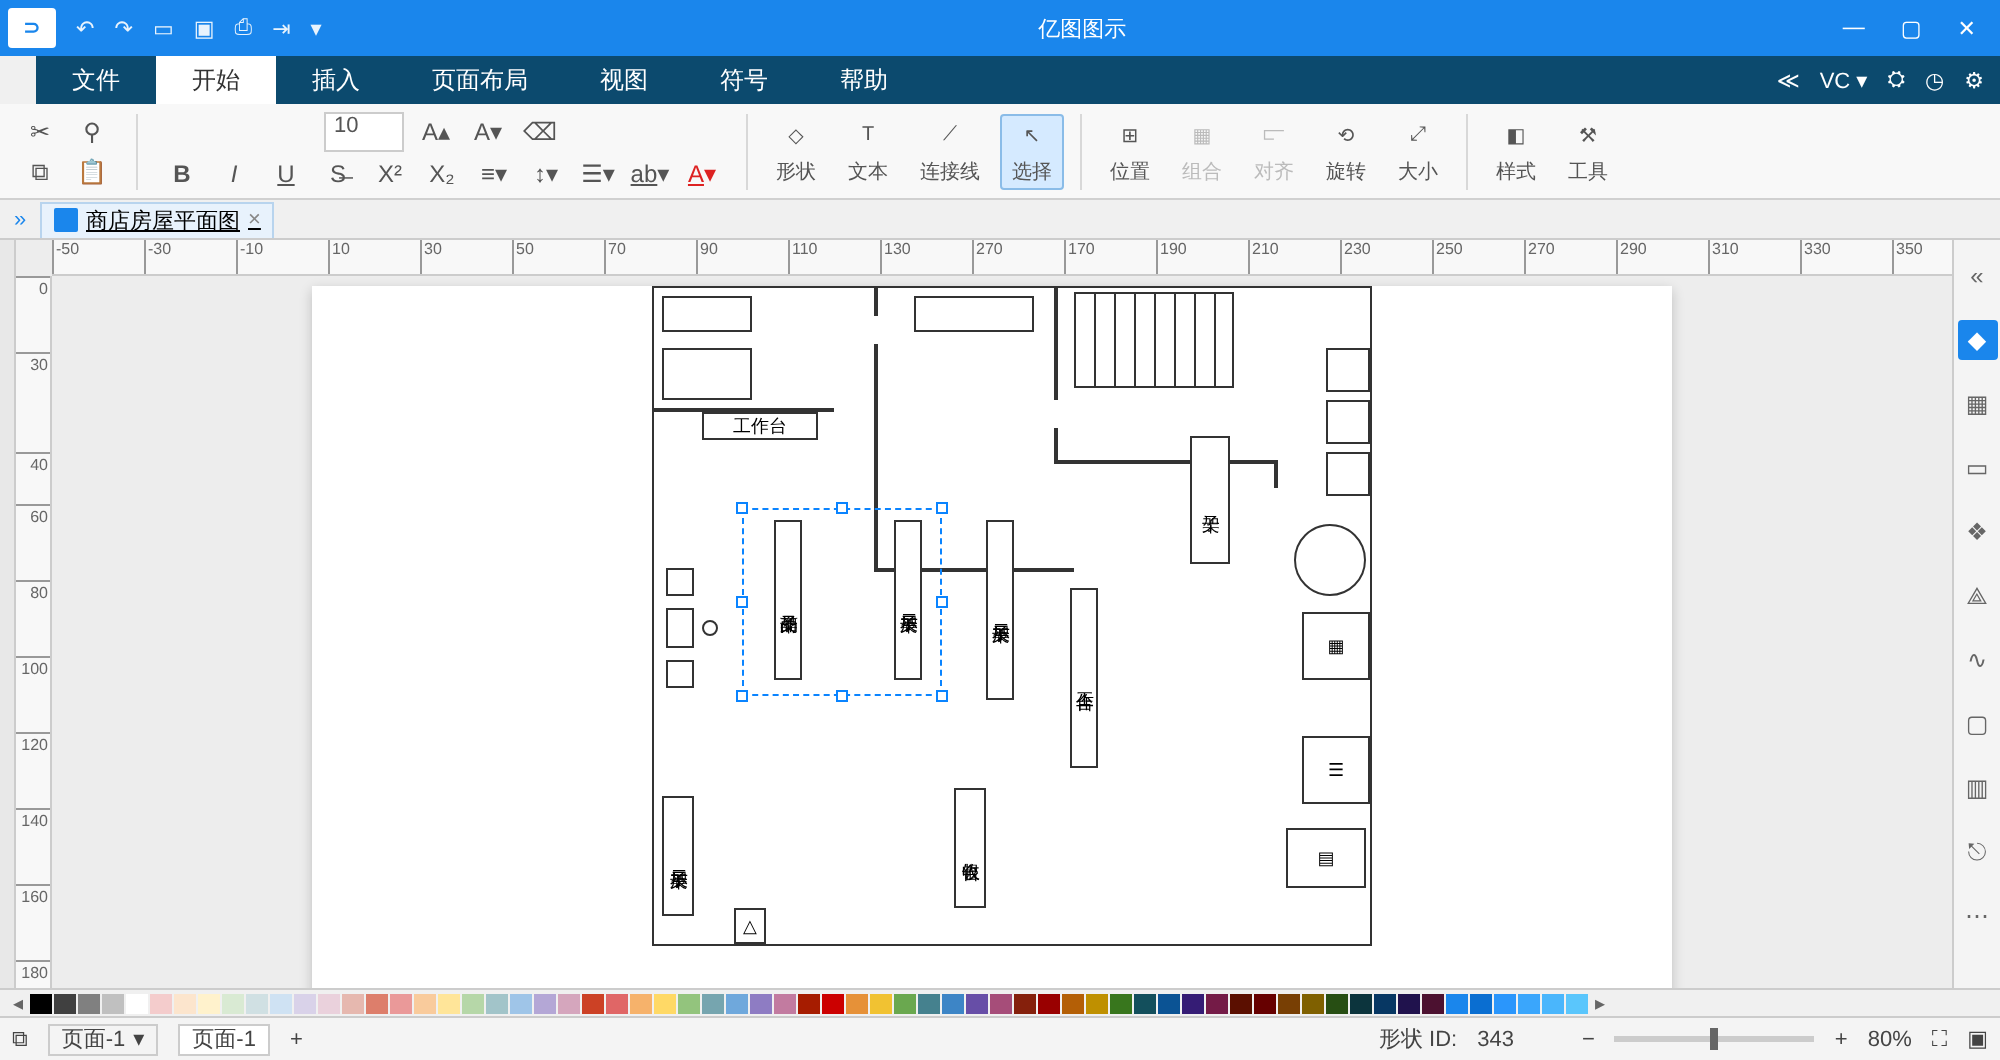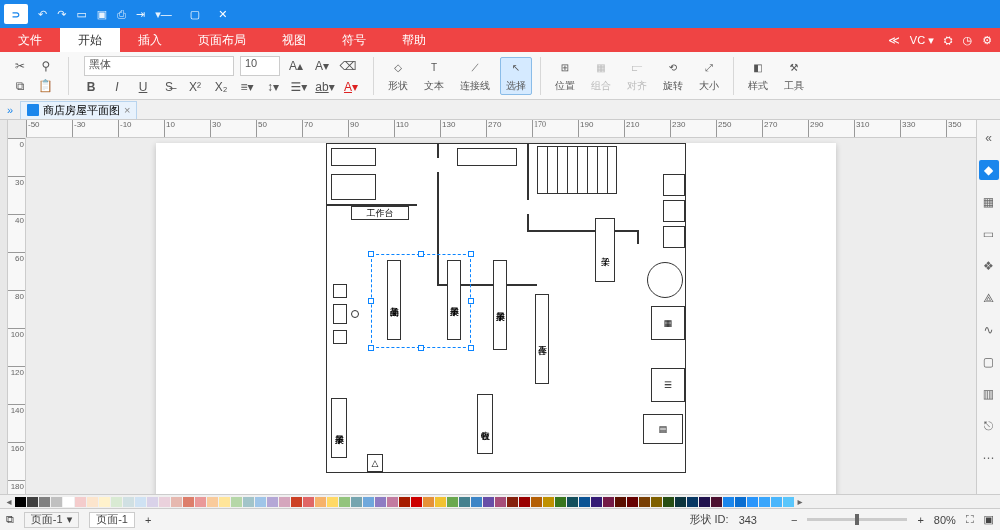--- a/index.html
+++ b/index.html
@@ -5,42 +5,42 @@
 * { margin: 0; padding: 0; box-sizing: border-box; font-family: "Microsoft YaHei", sans-serif; }
 body { width: 1000px; height: 530px; overflow: hidden; background: #f0f0f0; display: flex; flex-direction: column; }
 
 .titlebar { height: 28px; background: #1a86ec; display: flex; align-items: center; color: white; font-size: 11px; }
 .titlebar .logo { width: 24px; height: 20px; background: white; border-radius: 2px; margin-left: 4px; display: flex; align-items: center; justify-content: center; color: #1a86ec; font-weight: bold; font-size: 10px; }
 .titlebar .qat { display: flex; gap: 10px; margin-left: 10px; }
 .titlebar .qat span { opacity: 0.9; cursor: pointer; }
 .titlebar .title { flex: 1; text-align: center; }
 .titlebar .winbtns { display: flex; gap: 18px; margin-right: 12px; }
 
-.menubar { height: 24px; background: #ef4444; display: flex; align-items: stretch; color: white; font-size: 12px; }
+.menubar { height: 24px; background: #0c4a6e; display: flex; align-items: stretch; color: white; font-size: 12px; margin-left: 18px; }
 .menubar .mitem { padding: 0 18px; display: flex; align-items: center; cursor: pointer; }
 .menubar .mitem.active { background: white; color: #333; }
 .menubar .spacer { flex: 1; }
 .menubar .right { display: flex; align-items: center; gap: 10px; margin-right: 8px; font-size: 11px; }
 
 .ribbon { height: 48px; background: #f8f8f8; border-bottom: 1px solid #d0d0d0; display: flex; align-items: center; padding: 0 6px; gap: 4px; font-size: 11px; color: #555; }
 .ribbon .grp { display: flex; flex-direction: column; align-items: center; padding: 2px 4px; gap: 2px; }
 .ribbon .sep { width: 1px; height: 38px; background: #d8d8d8; margin: 0 4px; }
 .ribbon .row { display: flex; gap: 6px; align-items: center; }
 .ribbon select, .ribbon .combo { height: 20px; border: 1px solid #ccc; background: white; font-size: 11px; padding: 0 4px; }
 .ribbon .combo.font { width: 150px; }
 .ribbon .combo.size { width: 40px; }
 .ribbon .ibtn { width: 20px; height: 18px; display: flex; align-items: center; justify-content: center; cursor: pointer; color: #555; font-size: 12px; }
 .ribbon .bigbtn { display: flex; flex-direction: column; align-items: center; gap: 2px; cursor: pointer; padding: 2px 6px; font-size: 10px; }
 .ribbon .bigbtn .ic { width: 18px; height: 18px; display: flex; align-items: center; justify-content: center; }
 .ribbon .bigbtn.sel { background: #d5eaff; border: 1px solid #8abce8; border-radius: 2px; padding: 1px 5px; }
 .ribbon .dim { color: #bbb; }
 
 .doctab { height: 20px; background: #f0f0f0; border-bottom: 1px solid #ccc; display: flex; align-items: center; font-size: 11px; }
 .doctab .expander { width: 20px; text-align: center; color: #1a86ec; cursor: pointer; }
-.doctab .tab { background: #e8f2fc; border: 1px solid #b8d4ee; border-bottom: none; padding: 1px 6px; display: flex; align-items: center; gap: 4px; }
+.doctab .tab { background: #e8f2fc; border: 1px solid #b8d4ee; border-bottom: none; padding: 1px 6px; display: flex; align-items: center; gap: 4px; text-decoration: underline; }
 .doctab .tab .ic { width: 12px; height: 12px; background: #1a86ec; border-radius: 1px; }
 
 .workspace { flex: 1; display: flex; overflow: hidden; }
 .leftgutter { width: 8px; background: #e8e8e8; border-right: 1px solid #ccc; }
 .rightpanel { width: 24px; background: #f4f4f4; border-left: 1px solid #ccc; display: flex; flex-direction: column; align-items: center; gap: 12px; padding-top: 8px; font-size: 12px; color: #666; }
 .rightpanel .pbtn { cursor: pointer; width: 20px; height: 20px; display: flex; align-items: center; justify-content: center; }
 .rightpanel .pbtn.active { background: #1a86ec; color: white; border-radius: 2px; }
 
 .canvas-wrap { flex: 1; display: flex; flex-direction: column; background: #ededed; }
 .hruler { height: 18px; background: #f8f8f8; border-bottom: 1px solid #ccc; position: relative; font-size: 8px; color: #666; overflow: hidden; margin-left: 18px; }
@@ -74,20 +74,21 @@
   <div class="logo">⊃</div>
   <div class="qat">
     <span>↶</span>
     <span>↷</span>
     <span>▭</span>
     <span>▣</span>
     <span>⎙</span>
     <span>⇥</span>
     <span>▾</span>
   </div>
+  <div class="title">亿图图示</div>
   <div class="winbtns">
     <span>—</span>
     <span>▢</span>
     <span>✕</span>
   </div>
 </div>
 
 <div class="menubar" id="menubar">
     <div class="mitem">文件</div>
     <div class="mitem active">开始</div>
@@ -113,21 +114,20 @@
       <span class="ibtn">⚲</span>
     </div>
     <div class="row">
       <span class="ibtn">⧉</span>
       <span class="ibtn">📋</span>
     </div>
   </div>
   <div class="sep"></div>
   <div class="grp">
     <div class="row">
-      <div class="combo font">黑体</div>
       <div class="combo size">10</div>
       <span class="ibtn">A▴</span>
       <span class="ibtn">A▾</span>
       <span class="ibtn">⌫</span>
     </div>
     <div class="row">
       <span class="ibtn">
           <b>B</b>
         </span>
       <span class="ibtn">
@@ -212,36 +212,36 @@
         <div class="tick" style="left: 46px;">-30</div>
         <div class="tick" style="left: 92px;">-10</div>
         <div class="tick" style="left: 138px;">10</div>
         <div class="tick" style="left: 184px;">30</div>
         <div class="tick" style="left: 230px;">50</div>
         <div class="tick" style="left: 276px;">70</div>
         <div class="tick" style="left: 322px;">90</div>
         <div class="tick" style="left: 368px;">110</div>
         <div class="tick" style="left: 414px;">130</div>
         <div class="tick" style="left: 460px;">270</div>
-        <div class="tick" style="left: 506px; font-family: Liberation Serif, serif;">170</div>
+        <div class="tick" style="left: 506px;">170</div>
         <div class="tick" style="left: 552px;">190</div>
         <div class="tick" style="left: 598px;">210</div>
         <div class="tick" style="left: 644px;">230</div>
         <div class="tick" style="left: 690px;">250</div>
         <div class="tick" style="left: 736px;">270</div>
         <div class="tick" style="left: 782px;">290</div>
         <div class="tick" style="left: 828px;">310</div>
         <div class="tick" style="left: 874px;">330</div>
         <div class="tick" style="left: 920px;">350</div>
       </div>
     <div class="body-row">
       <div class="vruler" id="vruler">
           <div class="tick" style="top: 0px;">0</div>
           <div class="tick" style="top: 38px;">30</div>
-          <div class="tick" style="top: 76px;">40</div>
+          <div class="tick" style="top: 88px;">40</div>
           <div class="tick" style="top: 114px;">60</div>
           <div class="tick" style="top: 152px;">80</div>
           <div class="tick" style="top: 190px;">100</div>
           <div class="tick" style="top: 228px;">120</div>
           <div class="tick" style="top: 266px;">140</div>
           <div class="tick" style="top: 304px;">160</div>
           <div class="tick" style="top: 342px;">180</div>
         </div>
       <div class="canvas-scroll">
         <div class="page">

